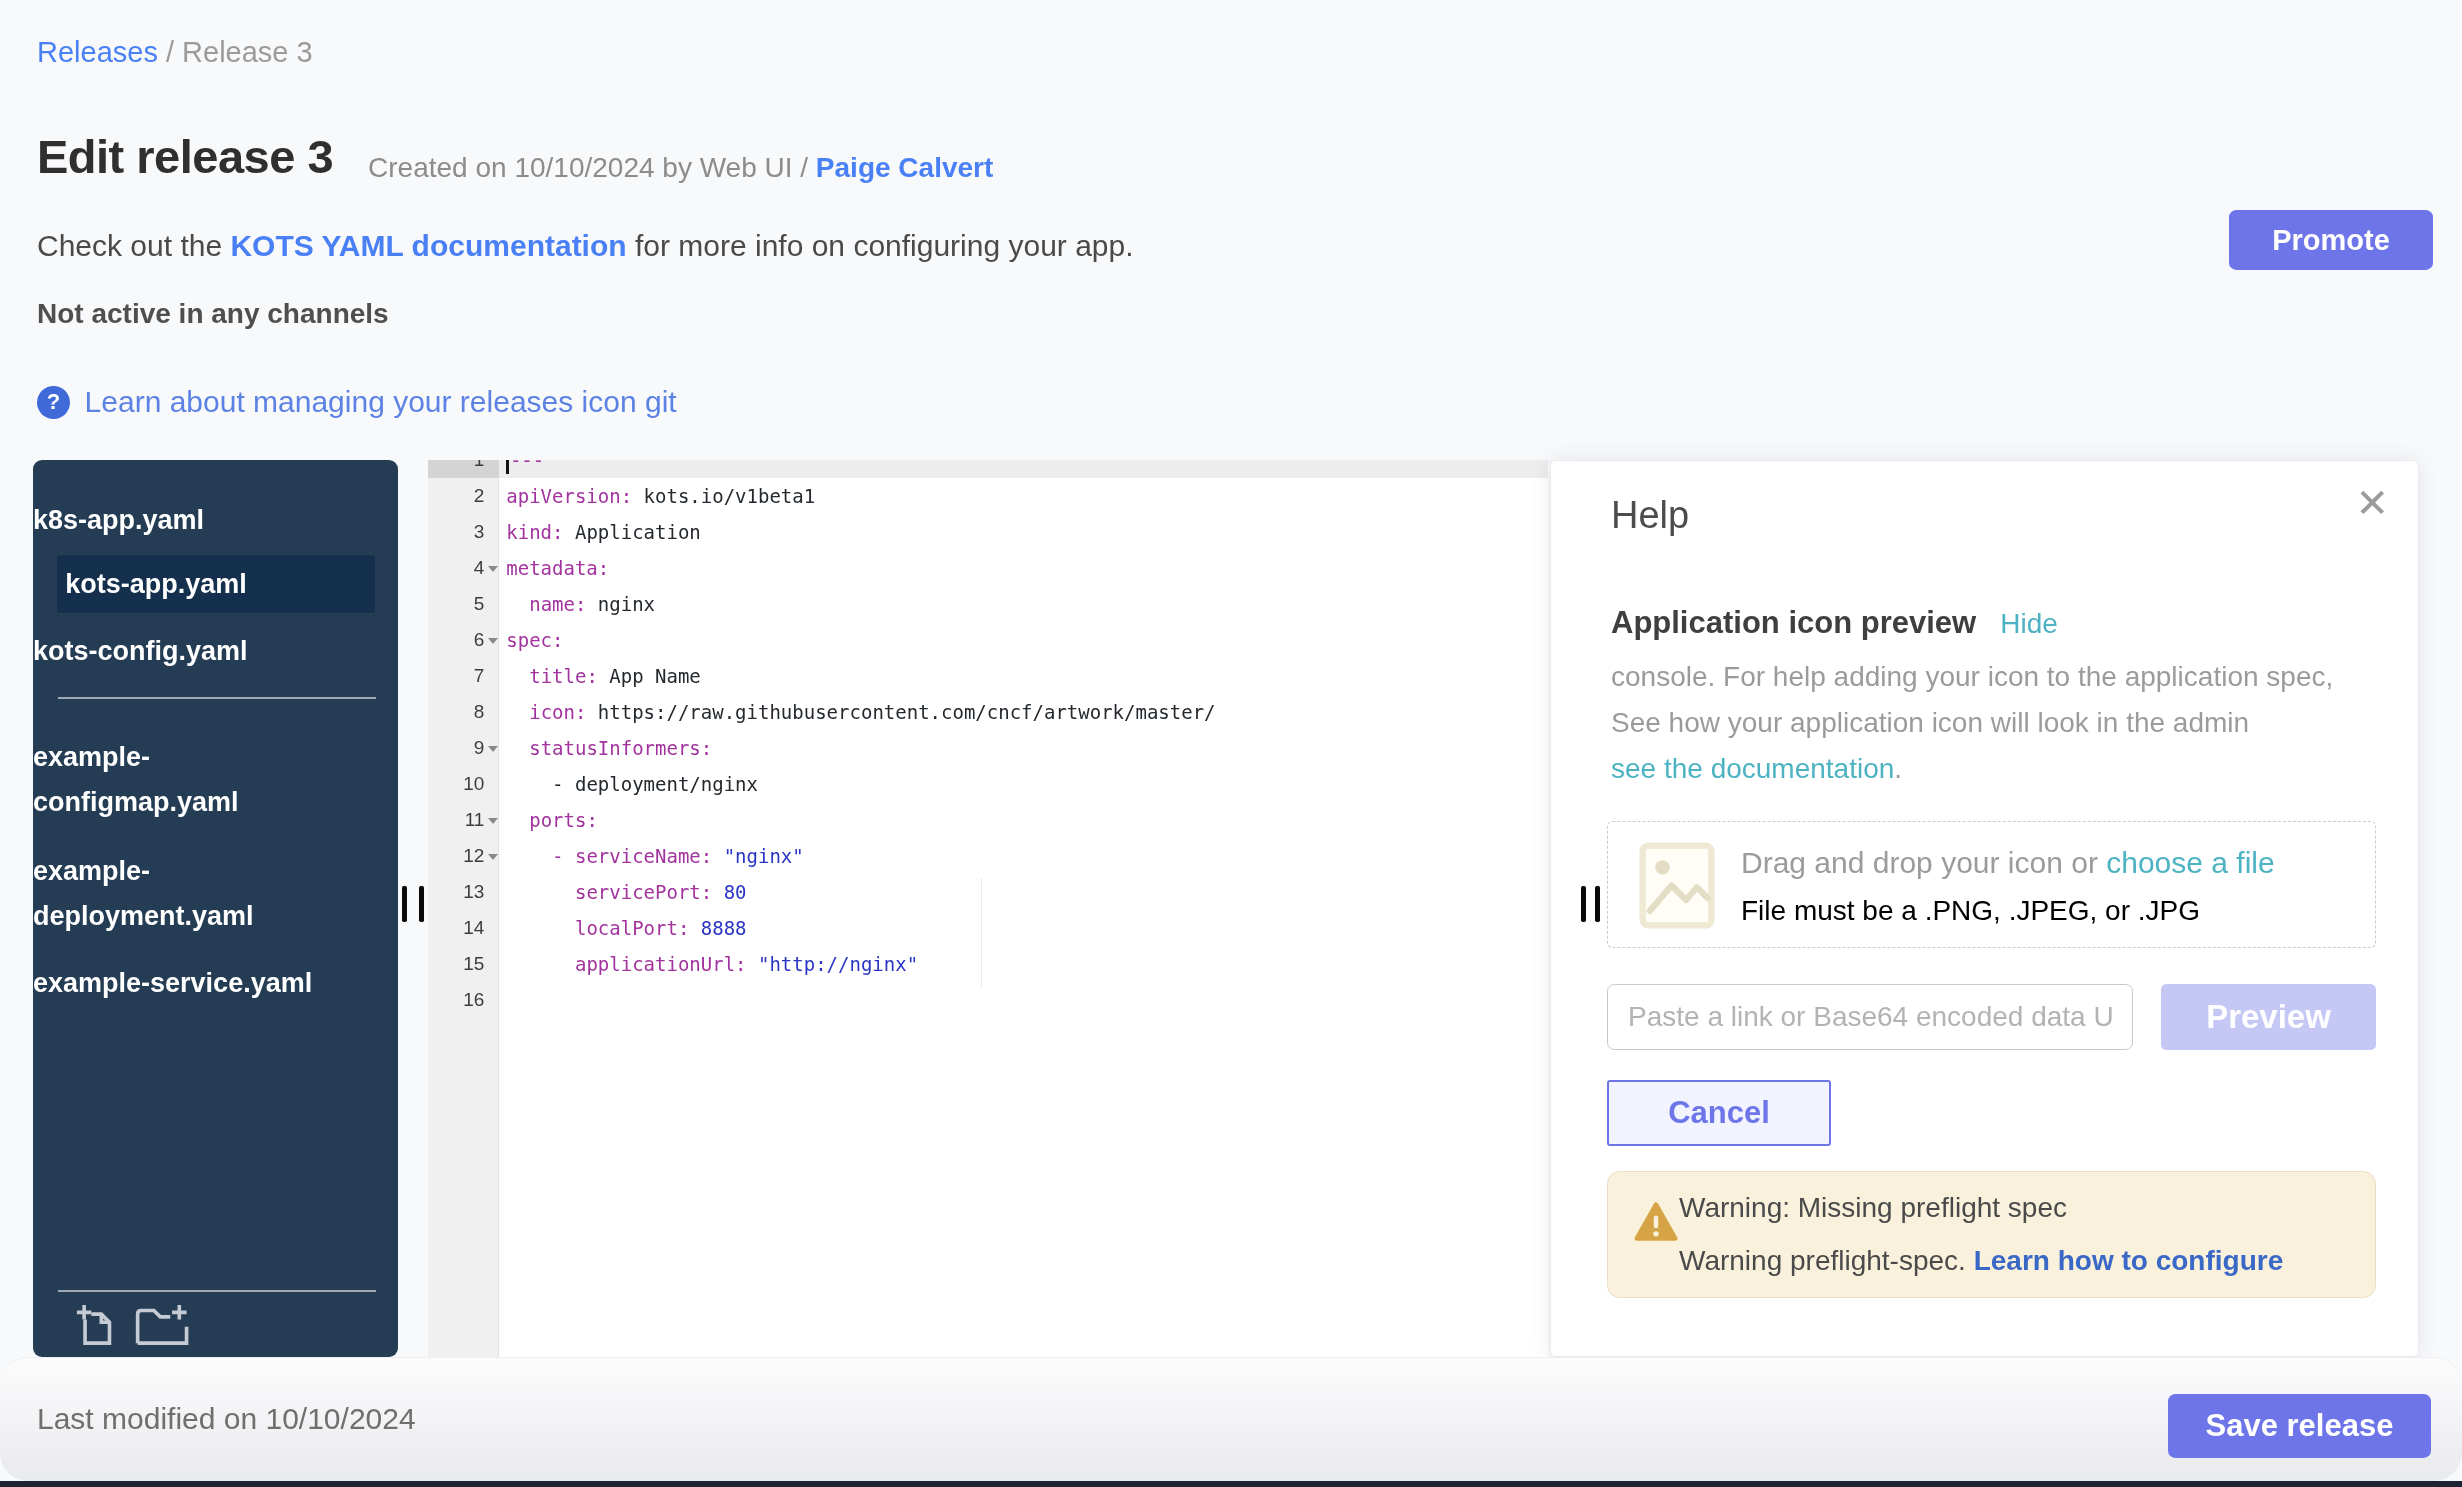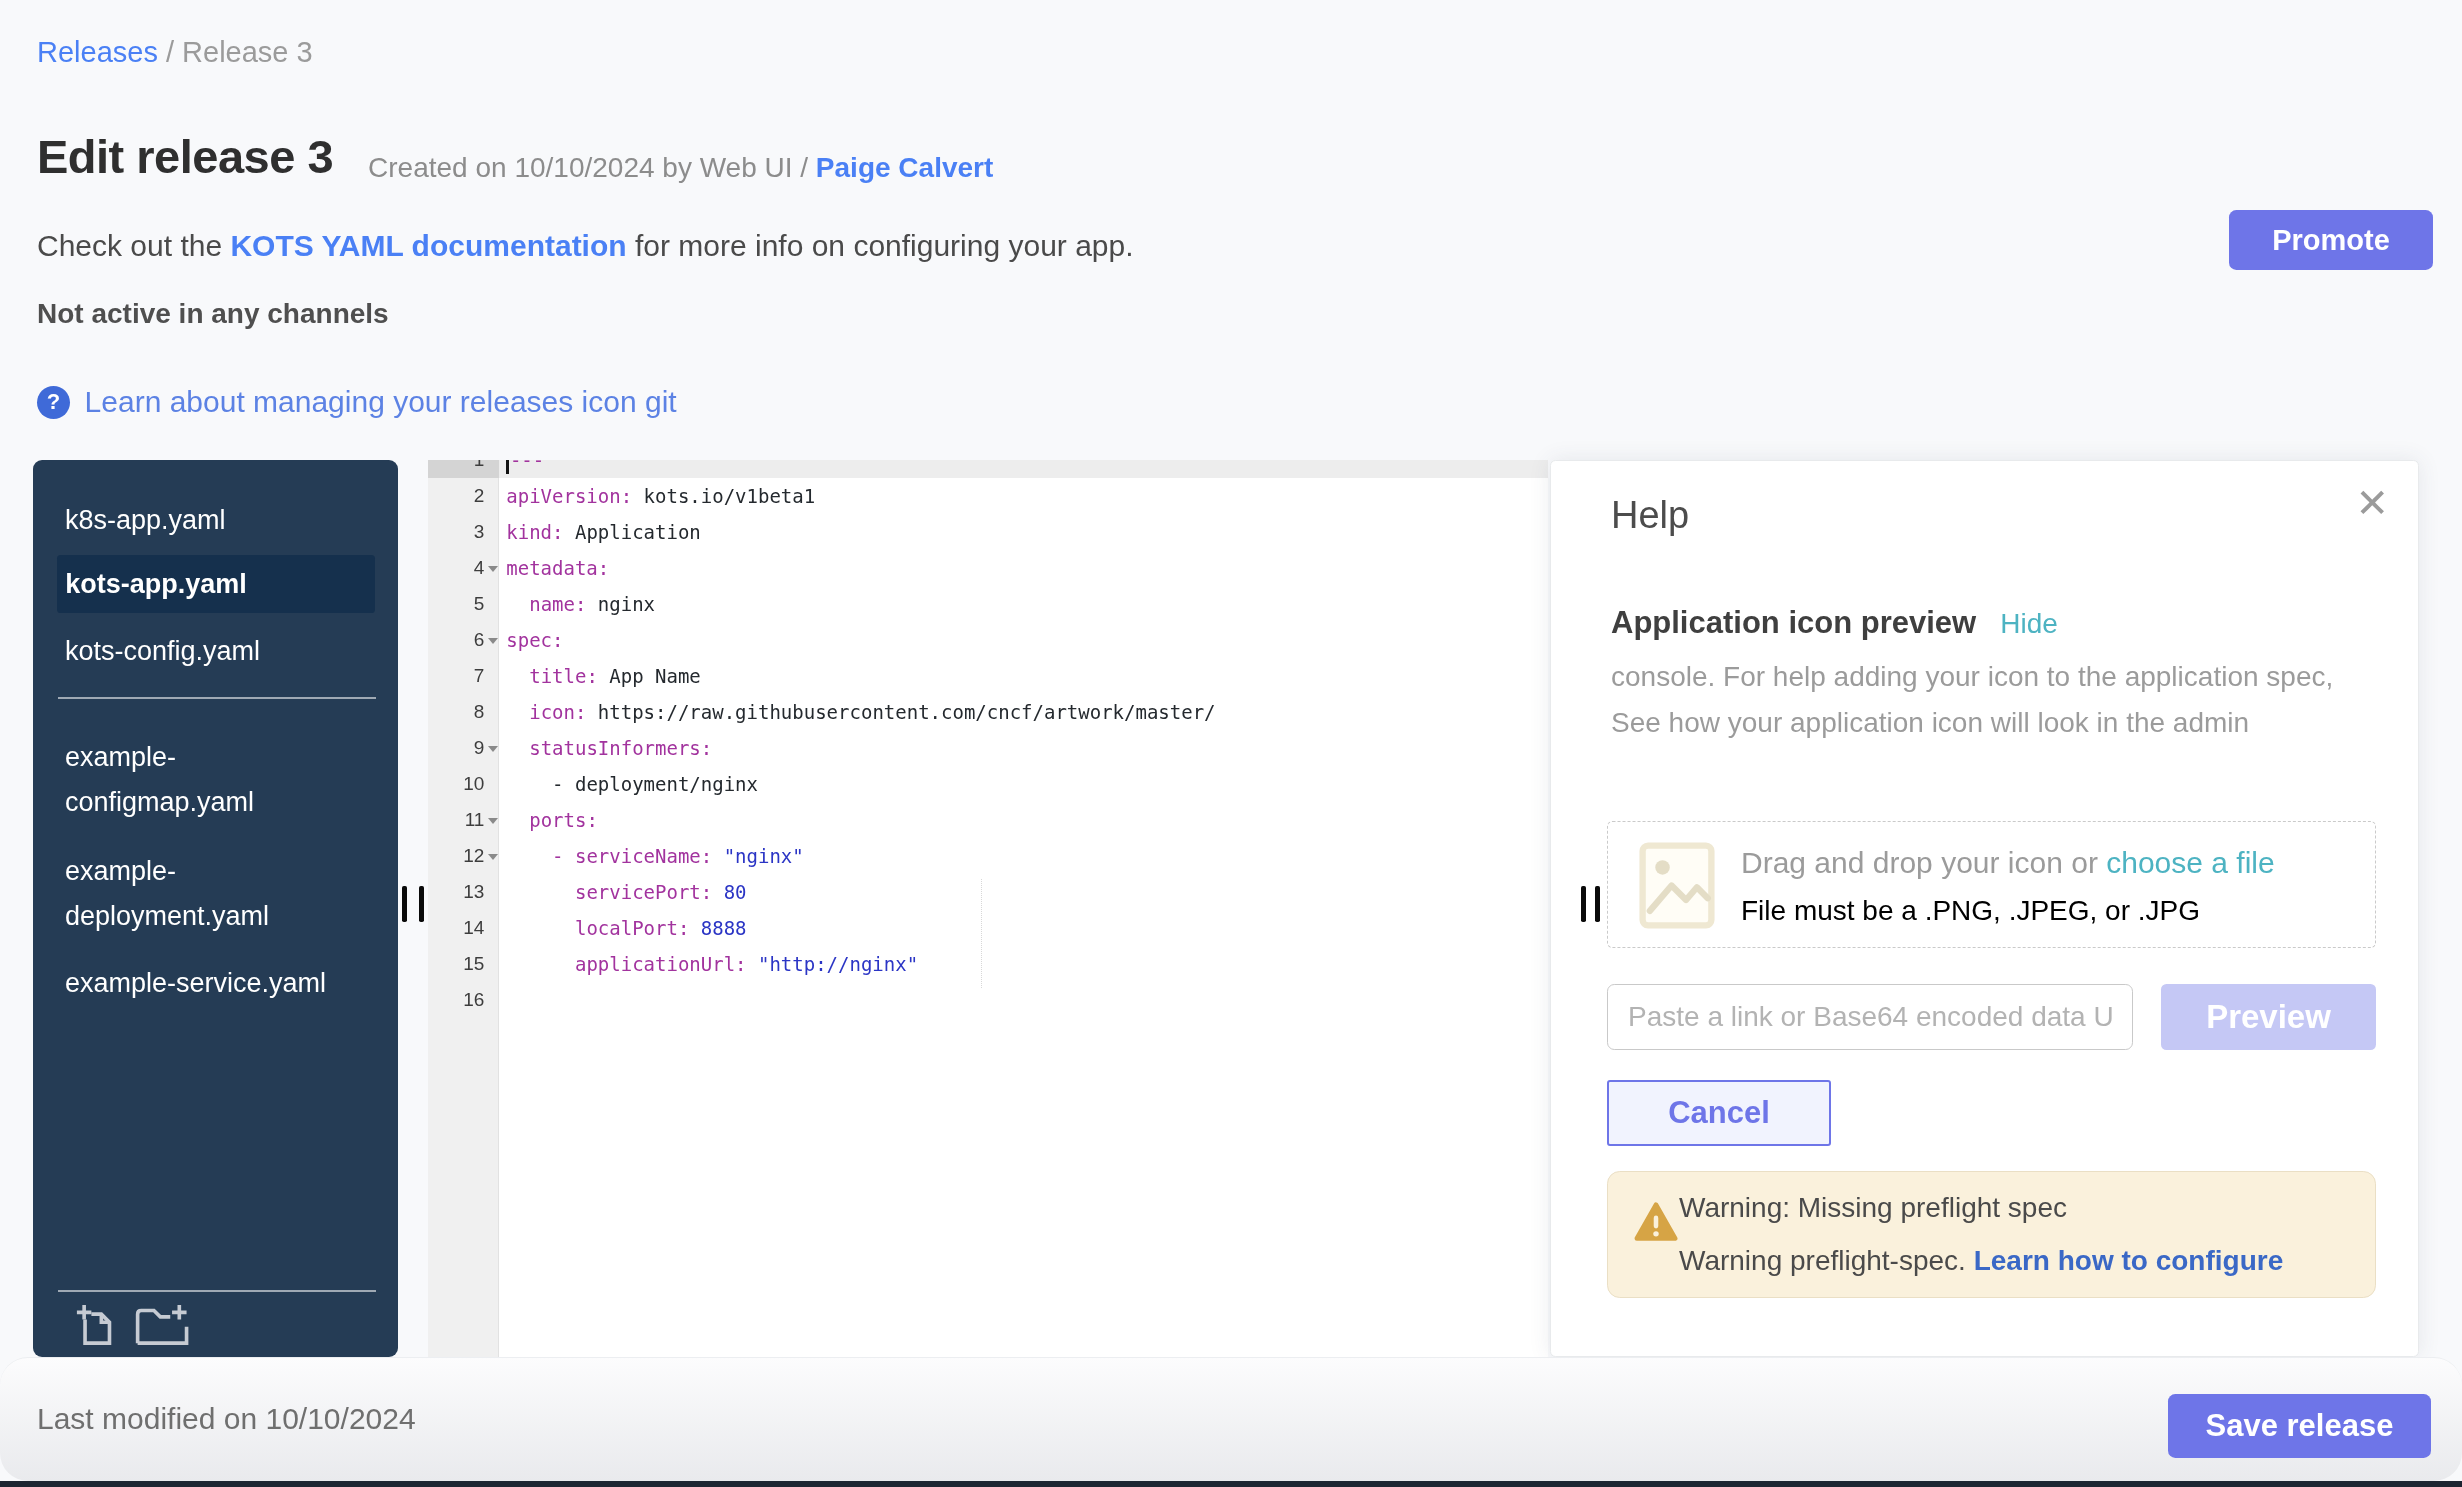--- a/index.html
+++ b/index.html
@@ -24,21 +24,21 @@
   .q-icon { width:33px; height:33px; border-radius:50%; background:#3f6ad8; color:#fff; font-size:22px;
     font-weight:bold; display:flex; align-items:center; justify-content:center; }
   .learngit-label { font-size:30px; color:#5c82e4; }
 
   
   .main { position:absolute; left:33px; top:460px; width:2386px; height:897px; }
 
   
   .sidebar { position:absolute; left:0; top:0; width:365px; height:897px; background:#253c55; border-radius:9px; }
   .file-list { position:absolute; left:0; top:40px; width:100%; }
-  .file-item { color:#ffffff; font-size:27px; line-height:40px; padding-left:32px; margin-bottom:14.6px; cursor:pointer; }
+  .file-item { color:#ffffff; font-size:27px; line-height:40px; margin-bottom:14.6px; cursor:pointer;font-weight:bold; }
   .file-item.multi { line-height:45px; }
   .file-item.f1 { margin-top:11px; margin-bottom:18px; padding:0; margin-left:24px; margin-right:23px;
     background:#15304d; font-weight:bold; line-height:58px; height:58px; padding-left:8.2px; border-radius:3.6px; }
   .file-item.f2 { margin-top:1.8px; }
   .file-item.f3 { margin-top:36px; }
   .file-item.f4 { margin-top:24.6px; }
   .file-item.f5 { margin-top:24px; }
   .side-divider { height:1.8px; background:rgba(200,205,212,0.75); margin:26.4px 22px 0 24.6px; }
   .side-bottom-divider { position:absolute; left:24.6px; right:22px; top:830px; height:1.8px; background:rgba(200,205,212,0.75); }
   .side-icons { position:absolute; left:43px; top:843px; display:flex; gap:20px; align-items:center; }
@@ -262,20 +262,21 @@
     <div class="help-panel">
       <div class="help-close">✕</div>
       <div class="help-title">Help</div>
       <div class="help-section-row">
         <span class="help-section-title">Application icon preview</span>
         <span class="hide-link">Hide</span>
       </div>
       <div class="help-desc">
         <div>console. For help adding your icon to the application spec,</div>
         <div>See how your application icon will look in the admin</div>
+        <div><span class="teal-link">see the documentation</span><span>.</span></div>
       </div>
 
       <div class="dropzone">
         <svg class="dz-icon" width="76" height="87" viewBox="0 0 84 96">
           <rect x="4" y="4" width="76" height="88" rx="6" fill="#fffdf6" stroke="#efe8d2" stroke-width="7"></rect>
           <circle cx="26" cy="28" r="8" fill="#e4ddc6"></circle>
           <path d="M12 76 L36 48 L52 64 L64 50 L76 62" fill="none" stroke="#e4ddc6" stroke-width="7" stroke-linejoin="round" stroke-linecap="round"></path>
         </svg>
         <div class="dz-line1">
           <span>Drag and drop your icon or </span><span class="teal-link">choose a file</span>

